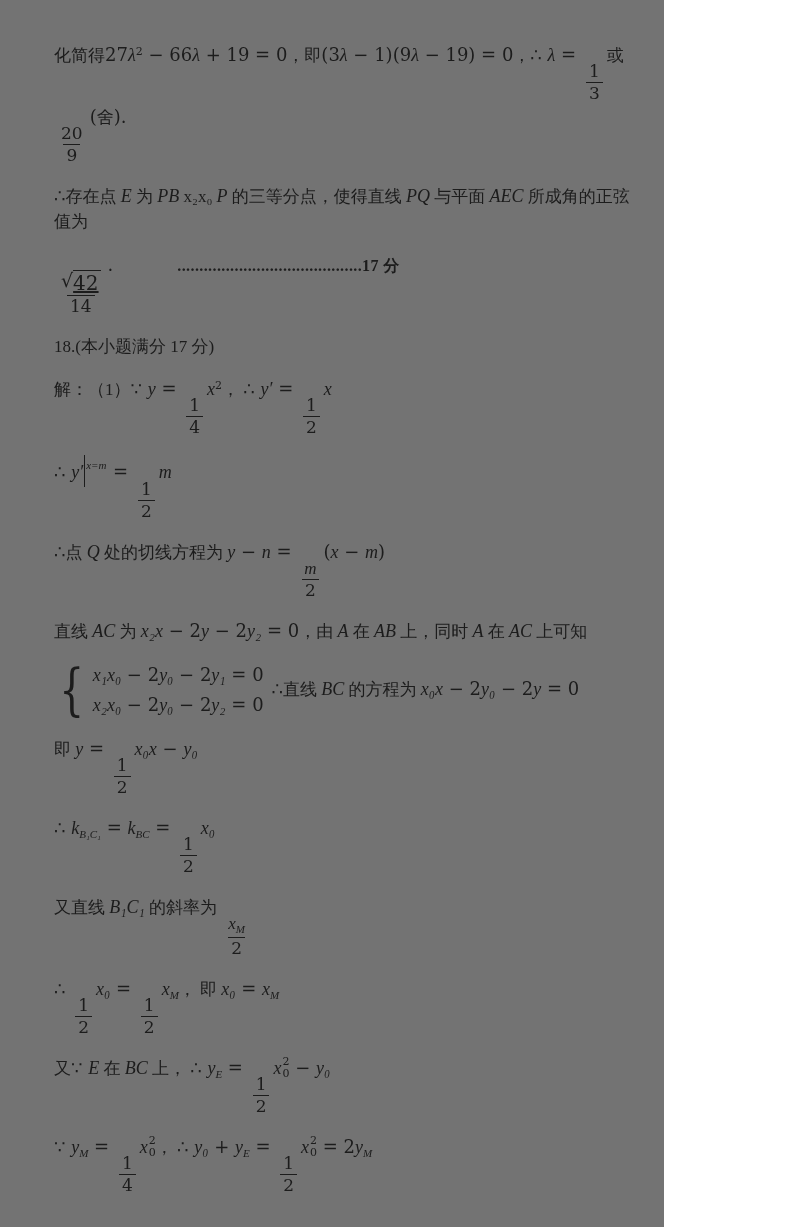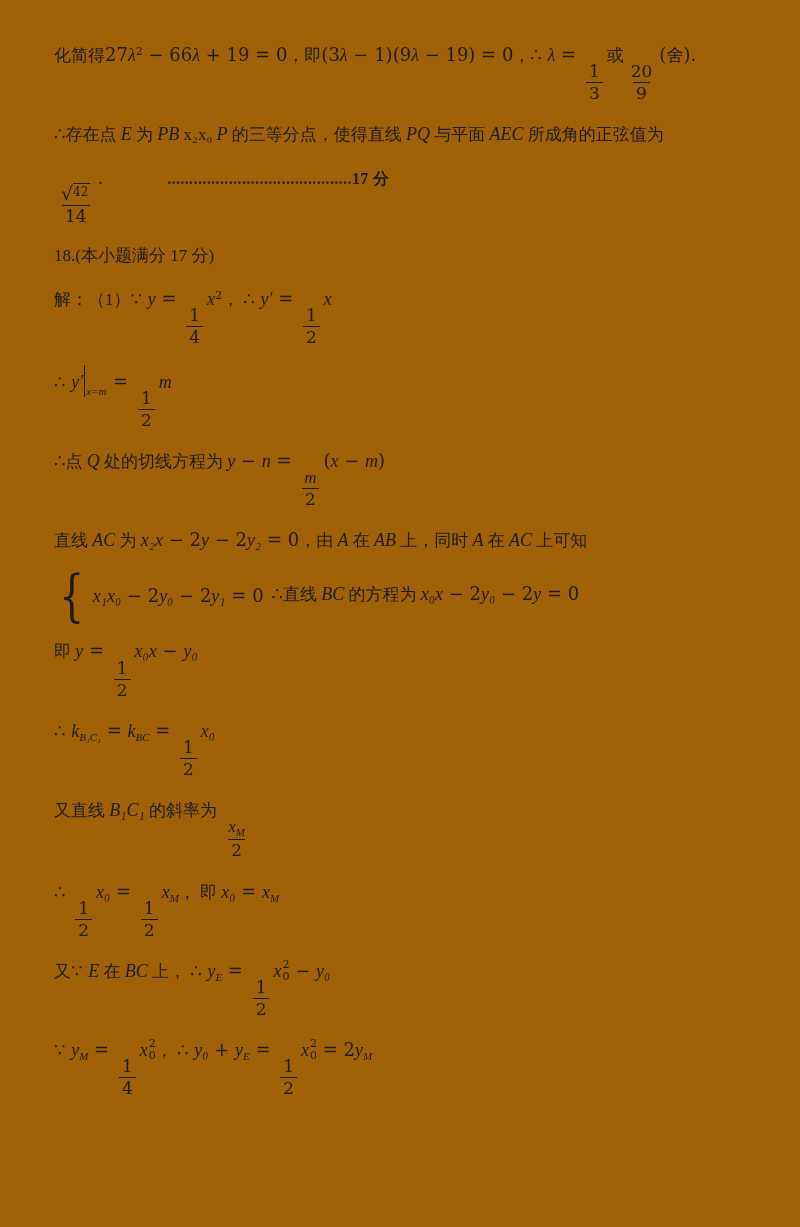--- a/index.html
+++ b/index.html
@@ -2,44 +2,44 @@
 <html><head>
 <meta charset="utf-8">
 <style>
   html,body{margin:0;padding:0;}
   body{
     width:800px;height:1227px;background:#ffffff;color:#1c1c1c;
     font-family:"Liberation Serif","DejaVu Serif",serif;
     overflow:hidden;
   }
   .page{
-    box-sizing:border-box;width:800px;height:1227px;
-    padding:42px 20px 0 54px;overflow:hidden;background:#a16207;
+    box-sizing:border-box;width:664px;height:1227px;
+    padding:42px 20px 0 54px;overflow:hidden;background:#737373;
   }
   .line{margin-bottom:17px;line-height:1.45;font-size:17px;white-space:normal;}
   .cn{font-family:"Liberation Serif","DejaVu Serif",serif;font-size:17px;}
   .mi{font-style:italic;font-size:18px;font-family:"Liberation Serif","DejaVu Serif",serif;}
   .mr{font-size:18px;font-family:"DejaVu Serif","Liberation Serif",serif;}
   .mb{font-weight:bold;font-size:16px;letter-spacing:0.4px;font-family:"Liberation Serif","DejaVu Serif",serif;}
   .sup{font-size:11px;vertical-align:0.55em;font-family:"DejaVu Serif",serif;}
   .subtxt{font-size:11px;font-style:italic;vertical-align:-0.4em;font-family:"Liberation Serif","DejaVu Serif",serif;}
   .frac{
     display:inline-flex;flex-direction:column;align-items:center;
     vertical-align:-0.95em;margin:0 4px;line-height:1.18;font-size:17px;
   }
   .frac .num{padding:0 3px;}
   .frac .den{border-top:1.4px solid #1c1c1c;padding:0 3px;}
   .frac .mi,.frac .mr{font-size:17px;}
   .ssw{display:inline-flex;align-items:center;}
   .ss{display:inline-flex;flex-direction:column;font-size:11px;line-height:1.1;vertical-align:-0.55em;margin-left:1px;}
   .ss .sp,.ss .sb{font-style:normal;font-family:"DejaVu Serif",serif;}
   .sqrt{display:inline-flex;align-items:flex-start;}
   .sqrt .sign{font-size:19px;line-height:1.1;font-family:"DejaVu Serif","DejaVu Sans",serif;}
-  .sqrt .radicand{border-top:1.4px solid #1c1c1c;padding:1px 2px 0 0;font-size:12px;font-family:"DejaVu Serif",serif;}
-  .evalbar{display:inline-flex;align-items:flex-end;vertical-align:-9px;margin:0 1px;}
+  .sqrt .radicand{border-top:1.4px solid #1c1c1c;padding:1px 2px 0 0;font-size:20px;font-family:"DejaVu Serif",serif;text-decoration:underline;}
+  .evalbar{display:inline-flex;vertical-align:-9px;margin:0 1px;}
   .evalbar .bar{display:inline-block;width:0;border-left:1.4px solid #1c1c1c;height:32px;}
   .evalbar .esub{font-size:11px;font-style:italic;transform:translateY(3px);margin-left:1px;}
   .cases{display:inline-flex;align-items:center;margin-right:8px;vertical-align:middle;}
   .cases .brace{font-size:56px;font-weight:400;line-height:0.9;margin-right:3px;transform:scaleX(0.7);font-family:"DejaVu Serif",serif;}
   .cases .rows{display:inline-flex;flex-direction:column;row-gap:4px;}
   .cases .row{white-space:nowrap;}
   .circ{
     display:inline-flex;align-items:center;justify-content:center;
     width:15px;height:15px;border:1.3px solid #1c1c1c;border-radius:50%;
     font-size:11px;line-height:1;margin:0 3px;vertical-align:-2px;font-style:normal;
@@ -83,20 +83,21 @@
         </span><span class="mi">m</span></div>
       <div class="line"><span class="mr">∴</span><span class="cn">点 </span><span class="mi">Q</span><span class="cn"> 处的切线方程为 </span><span class="mi">y</span><span class="mr"> − </span><span class="mi">n</span><span class="mr"> = </span><span class="frac">
           <span class="num"><span class="mi">m</span></span>
           <span class="den"><span class="mr">2</span></span>
         </span><span class="mr">(</span><span class="mi">x</span><span class="mr"> − </span><span class="mi">m</span><span class="mr">)</span></div>
       <div class="line"><span class="cn">直线 </span><span class="mi">AC</span><span class="cn"> 为 </span><span class="mi">x₂x</span><span class="mr"> − 2</span><span class="mi">y</span><span class="mr"> − 2</span><span class="mi">y₂</span><span class="mr"> = 0</span><span class="cn">，由 </span><span class="mi">A</span><span class="cn"> 在 </span><span class="mi">AB</span><span class="cn"> 上，同时 </span><span class="mi">A</span><span class="cn"> 在 </span><span class="mi">AC</span><span class="cn"> 上可知</span></div>
       <div class="line"><span class="cases">
           <span class="brace">{</span>
           <span class="rows">
             <span class="row"><span class="mi">x₁x₀</span><span class="mr"> − 2</span><span class="mi">y₀</span><span class="mr"> − 2</span><span class="mi">y₁</span><span class="mr"> = 0</span></span>
+            <span class="row"><span class="mi">x₂x₀</span><span class="mr"> − 2</span><span class="mi">y₀</span><span class="mr"> − 2</span><span class="mi">y₂</span><span class="mr"> = 0</span></span>
           </span>
         </span><span class="mr">∴</span><span class="cn">直线 </span><span class="mi">BC</span><span class="cn"> 的方程为 </span><span class="mi">x₀x</span><span class="mr"> − 2</span><span class="mi">y₀</span><span class="mr"> − 2</span><span class="mi">y</span><span class="mr"> = 0</span></div>
       <div class="line"><span class="cn">即 </span><span class="mi">y</span><span class="mr"> = </span><span class="frac">
           <span class="num"><span class="mr">1</span></span>
           <span class="den"><span class="mr">2</span></span>
         </span><span class="mi">x₀x</span><span class="mr"> − </span><span class="mi">y₀</span></div>
       <div class="line"><span class="mr">∴ </span><span class="mi">k</span><span class="subtxt">B₁C₁</span><span class="mr"> = </span><span class="mi">k</span><span class="subtxt">BC</span><span class="mr"> = </span><span class="frac">
           <span class="num"><span class="mr">1</span></span>
           <span class="den"><span class="mr">2</span></span>
         </span><span class="mi">x₀</span></div>

